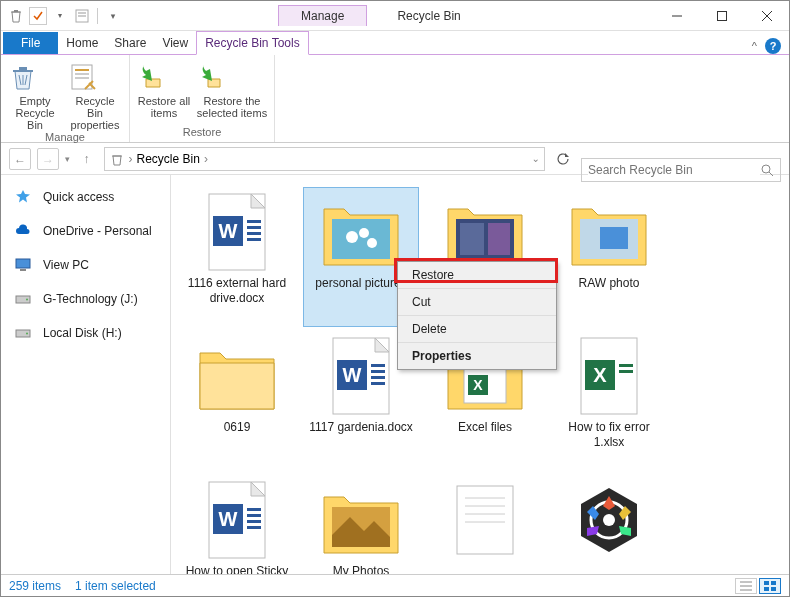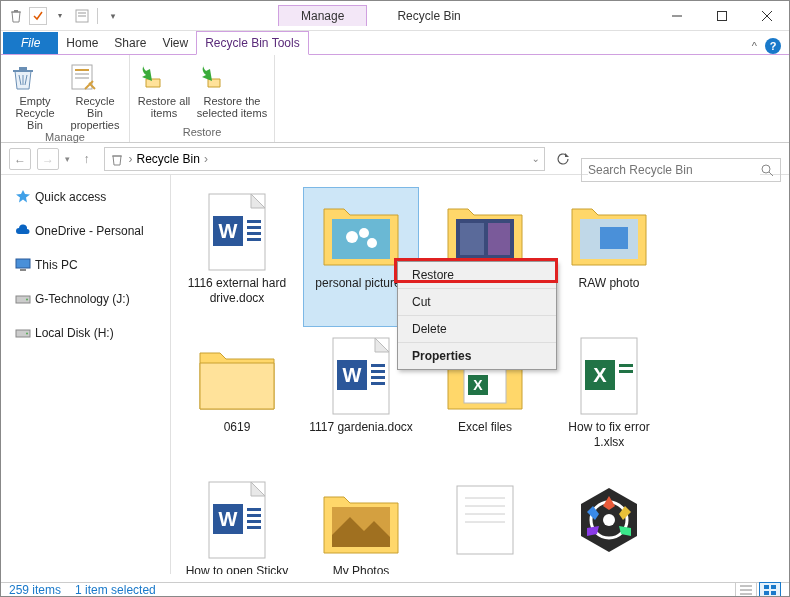--- a/index.html
+++ b/index.html
@@ -12,21 +12,21 @@
 .qat-divider { width: 1px; height: 16px; background: #ccc; margin: 0 2px; }
 .title-tab-wrap { flex: 0 0 auto; margin-left: 150px; text-align: center; }
 .title-tab { background: #f3e7f7; border: 1px solid #d0a0e0; border-bottom: none; padding: 3px 22px; font-size: 12px; color: #333; display: inline-block; }
 .title-caption { margin-left: 30px; font-size: 12px; color: #333; }
 .titlebar-spacer { flex: 1; }
 .win-controls { display: flex; }
 .win-btn { width: 45px; height: 29px; display: flex; align-items: center; justify-content: center; font-size: 12px; }
 
 
 .tabs-row { height: 24px; display: flex; align-items: flex-end; background: #fff; border-bottom: 1px solid #d0a0e0; position: relative; }
-.file-tab { background: #1979ca; color: #fff; padding: 4px 18px; font-size: 12px; margin-left: 2px; font-style: italic; }
+.file-tab { background: #1979ca; color: #fff; padding: 4px 18px; font-size: 12px; margin-left: 2px; }
 .tab { padding: 4px 8px; font-size: 12px; color: #333; }
 .tab.active { border: 1px solid #d0a0e0; border-bottom: 1px solid #fff; margin-bottom: -1px; background: #fff; color: #5a2a7a; }
 .tabs-right { margin-left: auto; display: flex; align-items: center; gap: 8px; padding-right: 8px; }
 .help-icon { width: 16px; height: 16px; border-radius: 50%; background: #1979ca; color: #fff; font-size: 11px; display: flex; align-items: center; justify-content: center; font-weight: bold; }
 
 
 .ribbon { height: 88px; background: #fff; border-bottom: 1px solid #ccc; display: flex; }
 .ribbon-group { border-right: 1px solid #e0e0e0; display: flex; flex-direction: column; align-items: center; padding: 2px 6px; }
 .ribbon-buttons { display: flex; gap: 4px; flex: 1; align-items: flex-start; padding-top: 4px; }
 .ribbon-btn { display: flex; flex-direction: column; align-items: flex-start; gap: 2px; width: 56px; font-size: 11px; color: #444; text-align: center; line-height: 1.1; }
@@ -37,40 +37,40 @@
 .addressbar { height: 32px; display: flex; align-items: center; gap: 6px; padding: 0 8px; border-bottom: 1px solid #e0e0e0; }
 .nav-arrow { width: 22px; height: 22px; border: 1px solid #ccc; border-radius: 2px; display: flex; align-items: center; justify-content: center; font-size: 12px; color: #888; }
 .breadcrumb { flex: 1; height: 24px; border: 1px solid #ccc; display: flex; align-items: center; padding: 0 4px; font-size: 12px; gap: 4px; }
 .refresh-btn { width: 24px; height: 24px; display: flex; align-items: center; justify-content: center; color: #555; }
 .searchbox { width: 200px; height: 24px; border: 1px solid #ccc; display: flex; align-items: center; padding: 0 6px; font-size: 12px; color: #888; margin-top: 23px; }
 .searchbox input { border: none; outline: none; flex: 1; font-size: 12px; color: #333; }
 
 
 .body-area { display: flex; height: calc(100% - 30px - 24px - 88px - 32px - 22px); }
 .sidebar { width: 170px; border-right: 1px solid #e0e0e0; padding: 10px 0; overflow: hidden; }
-.sidebar-item { display: flex; align-items: center; gap: 4px; padding: 4px 14px; font-size: 12px; color: #222; }
+.sidebar-item { display: flex; align-items: center; gap: 12px; padding: 4px 14px; font-size: 12px; color: #222; }
 .sidebar-item.top { font-weight: normal; }
 .sidebar-icon { width: 16px; height: 16px; flex-shrink: 0; display: inline-flex; align-items: center; justify-content: center; }
 .sidebar .spacer { height: 10px; }
 
 .content { flex: 1; overflow: hidden; padding: 12px 8px 0 8px; display: flex; flex-wrap: wrap; align-content: flex-start; gap: 4px 8px; position: relative; }
 .file-item { width: 116px; height: 140px; display: flex; flex-direction: column; align-items: center; text-align: center; padding: 4px; font-size: 12px; border: 1px solid transparent; }
 .file-item.selected { background: #cde6f7; border-color: #7cb8e6; }
 .file-thumb { width: 80px; height: 80px; display: flex; align-items: center; justify-content: center; margin-bottom: 4px; }
 .file-label { font-size: 12px; line-height: 1.25; color: #222; word-break: break-word; }
 
 
 .context-menu { position: absolute; left: 396px; top: 260px; width: 160px; background: #f0f0f0; border: 1px solid #999; box-shadow: 2px 2px 4px rgba(0,0,0,0.25); z-index: 10; }
 .context-menu-item { padding: 6px 14px; font-size: 12px; color: #222; border-bottom: 1px solid #ddd; }
 .context-menu-item:last-child { border-bottom: none; font-weight: bold; }
 .context-menu-item.highlighted { position: relative; }
 .highlight-box { position: absolute; left: 393px; top: 257px; width: 164px; height: 25px; border: 3px solid #e02020; z-index: 11; pointer-events: none; }
 
 
-.statusbar { position: absolute; bottom: 0; left: 0; right: 0; height: 14px; border-top: 1px solid #ccc; display: flex; align-items: center; font-size: 12px; padding: 0 8px; gap: 14px; }
+.statusbar { position: absolute; bottom: 0; left: 0; right: 0; height: 22px; border-top: 1px solid #ccc; display: flex; align-items: center; font-size: 12px; padding: 0 8px; gap: 14px; }
 .statusbar .right { margin-left: auto; display: flex; gap: 2px; }
 .view-btn { width: 22px; height: 16px; border: 1px solid #ccc; display: flex; align-items: center; justify-content: center; }
 .view-btn.active { border-color: #1979ca; background: #e6f2fb; }
 
 
 svg { display: block; }
 </style>
 </head>
 <body>
 
@@ -245,21 +245,21 @@
       <span>OneDrive - Personal</span>
     </div>
     <div class="spacer"></div>
     <div class="sidebar-item">
       <span class="sidebar-icon">
           <svg width="16" height="16" viewBox="0 0 16 16">
             <rect x="1" y="2" width="14" height="9" fill="#4a90d9" stroke="#2a5a99"></rect>
             <rect x="5" y="12" width="6" height="2" fill="#888"></rect>
           </svg>
         </span>
-      <span>This PC</span>
+      <span>View PC</span>
     </div>
     <div class="spacer"></div>
     <div class="sidebar-item">
       <span class="sidebar-icon">
           <svg width="16" height="16" viewBox="0 0 16 16">
             <rect x="1" y="5" width="14" height="7" fill="#ccc" stroke="#888"></rect>
             <circle cx="12" cy="8.5" r="1" fill="#5a5"></circle>
           </svg>
         </span>
       <span>G-Technology  (J:)</span>

